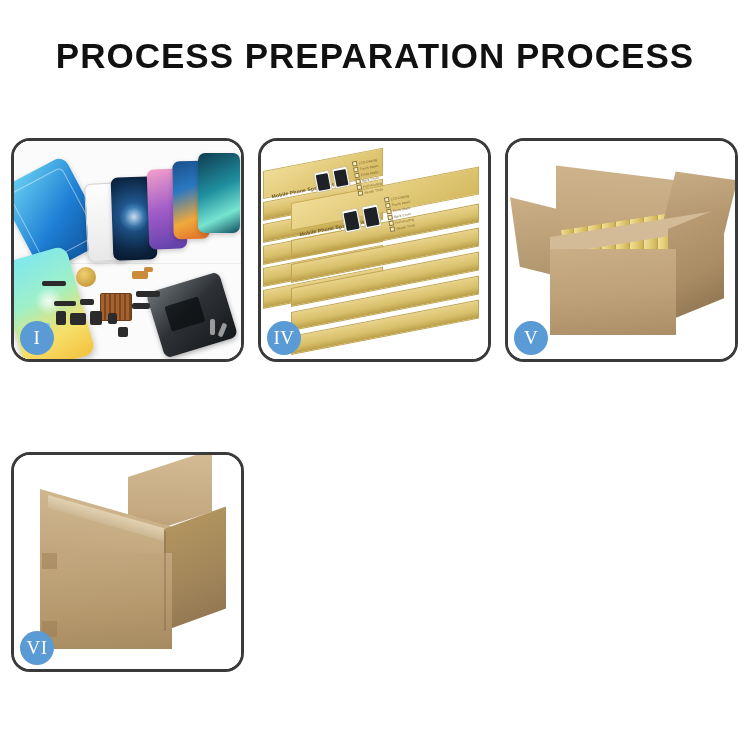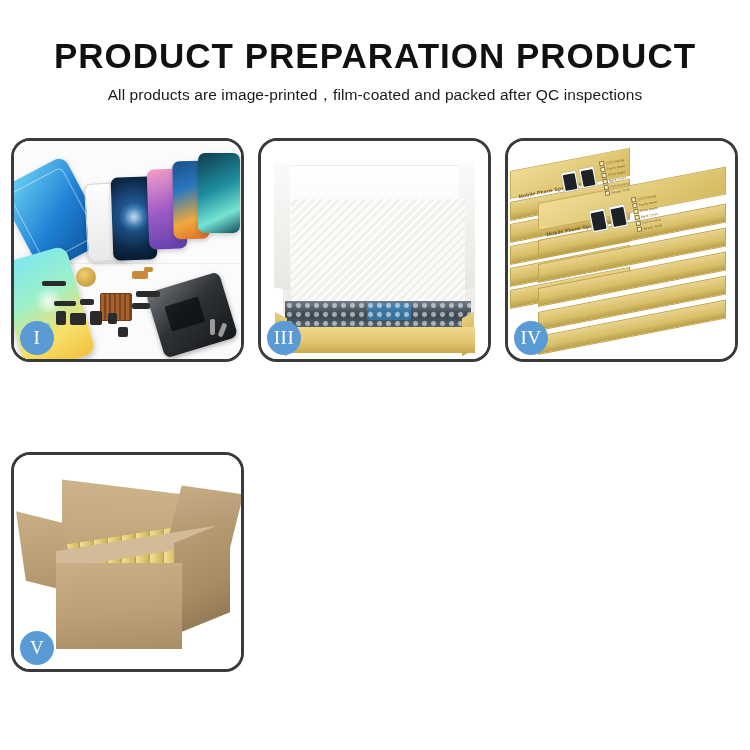--- a/index.html
+++ b/index.html
@@ -275,22 +275,21 @@
   }
   .c6seam{position:absolute;background:rgba(120,95,60,.35);}
   .c6tab{position:absolute;width:15px;height:16px;background:rgba(150,120,78,.45);}
 </style>
 </head>
 <body>
 
 <div class="page">
 
   <div class="header">
-    <h1 class="title">PRODUCT PREPARATION PRODUCT</h1>
-    <p class="subtitle">All products are image-printed，film-coated and packed after QC inspections</p>
+    <h1 class="title">PROCESS PREPARATION PROCESS</h1>
   </div>
 
   <div class="grid">
 
     <div class="panel">
       <div class="stage">
         <div class="p1bg"></div>
         <div class="scr s-blue"></div>
         <div class="scr s-white"></div>
         <div class="scr s-dark"></div>
@@ -314,35 +313,20 @@
         <div class="chip" style="left:118px;top:162px;width:18px;height:6px;"></div>
         <div class="chip" style="left:24px;top:182px;width:12px;height:16px;border-radius:2px;background:#7fc9df;"></div>
         <div class="chip" style="left:104px;top:186px;width:10px;height:10px;border-radius:2px;"></div>
         <div class="chip" style="left:196px;top:178px;width:5px;height:16px;border-radius:2px;background:#9a9a9a;"></div>
         <div class="chip" style="left:206px;top:182px;width:5px;height:14px;border-radius:2px;background:#9a9a9a;transform:rotate(22deg);"></div>
       </div>
       <div class="badge">I</div>
     </div>
 
 
-    <div class="panel">
-      <div class="stage p3">
-        <div class="p3lid"></div>
-        <div class="p3lidL"></div>
-        <div class="p3lidR"></div>
-        <div class="p3foam"></div>
-        <div class="p3inner">
-          <div class="p3blue"></div>
-        </div>
-        <div class="p3side"></div>
-        <div class="p3sideR"></div>
-        <div class="p3front"></div>
-      </div>
-      <div class="badge">III</div>
-    </div>
 
     <div class="panel">
       <div class="stage p4">
 
         <div class="stackbox" style="left:2px;top:30px;width:118px;height:30px;">
           <div class="sb-top"></div>
         </div>
         <div class="stackbox" style="left:2px;top:58px;width:118px;height:22px;">
             <div class="sb-side"></div>
           </div>
@@ -465,15 +449,28 @@
         </div>
         <div class="c5flapR"></div>
         <div class="c5flapL"></div>
         <div class="c5rim"></div>
         <div class="c5side"></div>
         <div class="c5front"></div>
       </div>
       <div class="badge">V</div>
     </div>
 
+    <div class="panel">
+      <div class="stage p6">
+        <div class="c6topR"></div>
+        <div class="c6top"></div>
+        <div class="c6tape"></div>
+        <div class="c6side"></div>
+        <div class="c6front"></div>
+        <div class="c6seam" style="left:150px;top:76px;width:1.5px;height:100px;"></div>
+        <div class="c6tab" style="left:28px;top:98px;"></div>
+        <div class="c6tab" style="left:28px;top:166px;"></div>
+      </div>
+      <div class="badge">VI</div>
+    </div>
 
   </div>
 </div>
 
 </body></html>

